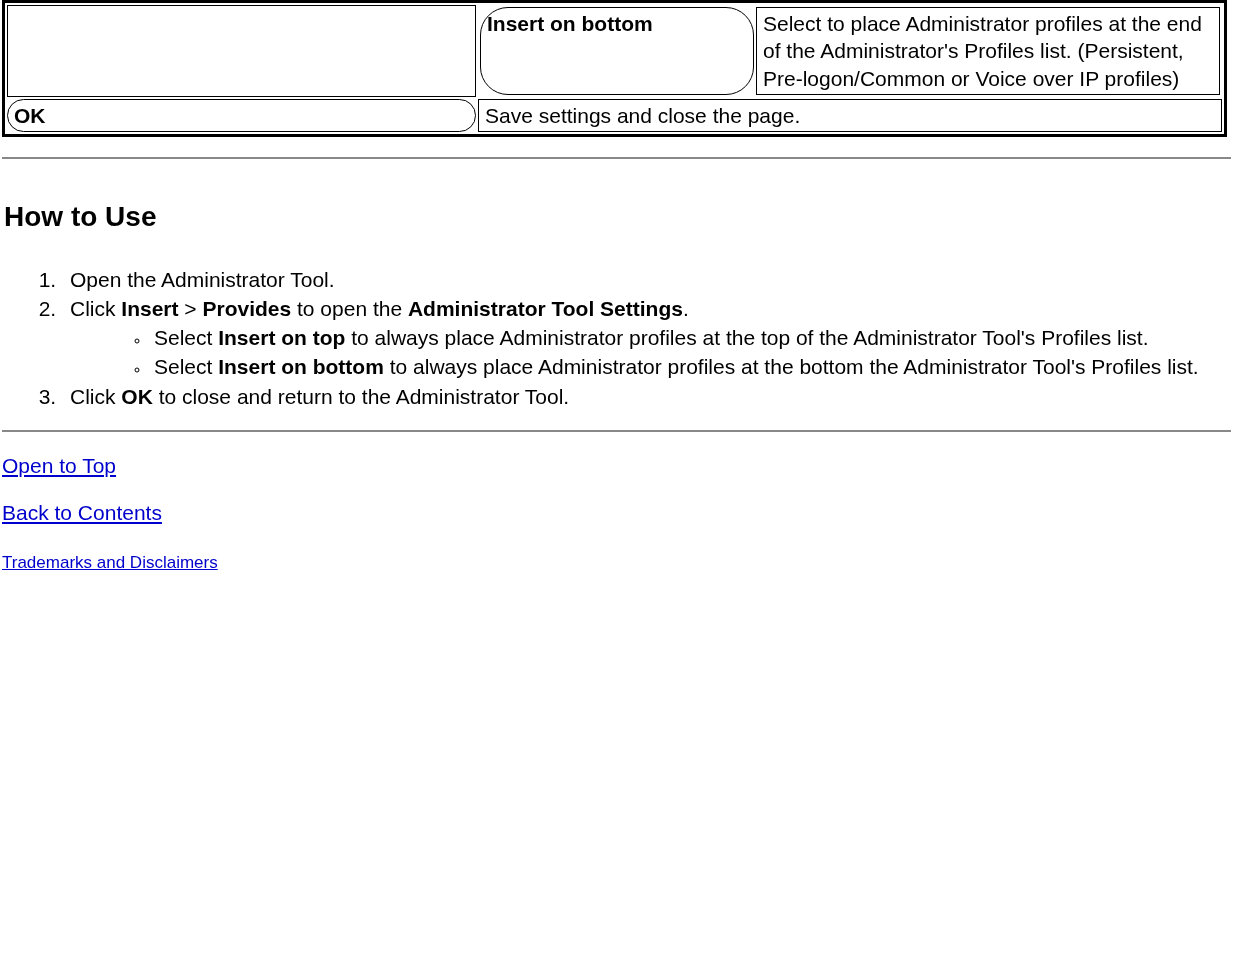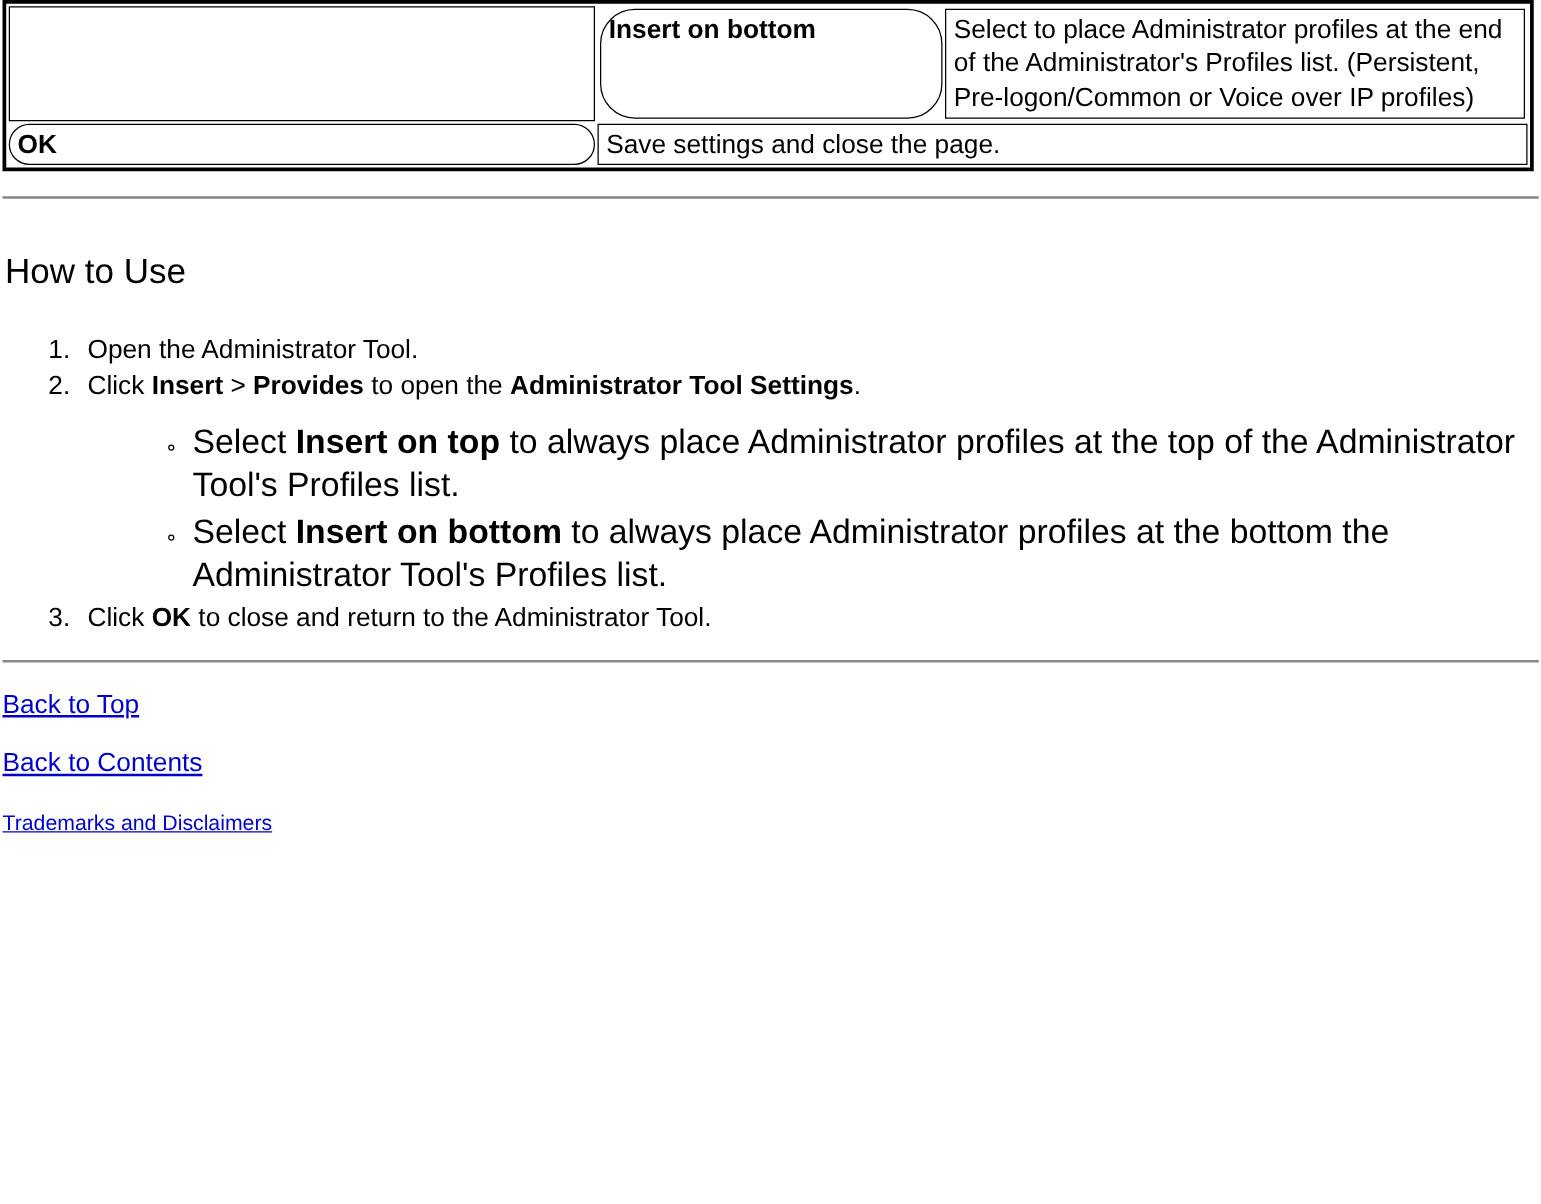--- a/index.html
+++ b/index.html
@@ -35,36 +35,36 @@
   td.col-left { width: 455px; }
   td.col-right { }
   .bold { font-weight: bold; border-radius: 28px; }
   hr {
     border: none;
     border-top: 2px solid #888;
     margin: 20px 2px;
   }
   h2 {
     font-size: 28px;
-    font-weight: normal;
+    font-weight: bold;
     margin: 40px 0 30px 2px;
   }
   ol {
     margin: 0 0 0 20px;
     padding-left: 40px;
   }
   ol li {
     padding-left: 8px;
     margin: 2px 0;
   }
   ul.sub {
     list-style-type: circle;
-    margin: 14px 0 2px 40px;
+    margin: 2px 0 2px 40px;
     padding-left: 40px;
-    font-size: 27px;
+    font-size: 21px;
   }
   ul.sub li {
     padding-left: 4px;
     margin: 2px 0;
   }
   ul.sub li::marker {
     font-size: 14px;
   }
   a.link {
     color: #0000cc;
@@ -125,17 +125,17 @@
     </ul>
   </li>
   <li>
     <span>Click </span><span class="bold">OK</span><span> to close and return to the Administrator Tool.</span>
   </li>
 </ol>
 </div>
 
 <hr>
 
-<p class="linkp"><a href="#" class="link">Back to Top</a></p>
+<p class="linkp"><a href="#" class="link">Open to Top</a></p>
 
 <p class="linkp"><a href="#" class="link">Back to Contents</a></p>
 
 <p class="linkp"><a href="#" class="link small-link">Trademarks and Disclaimers</a></p>
 
 </body></html>

